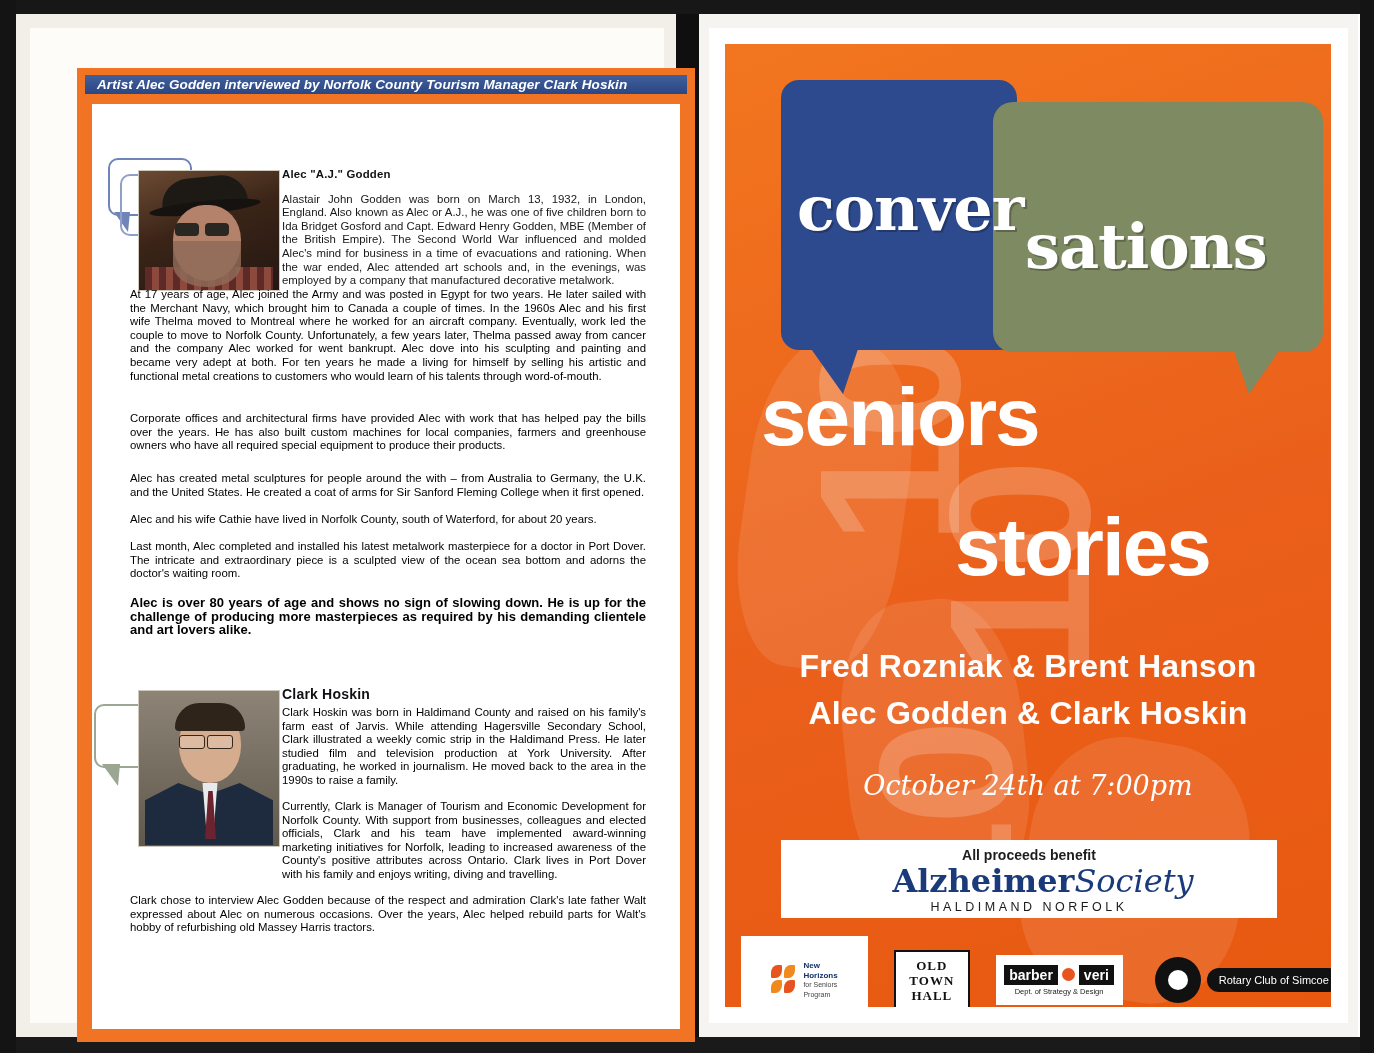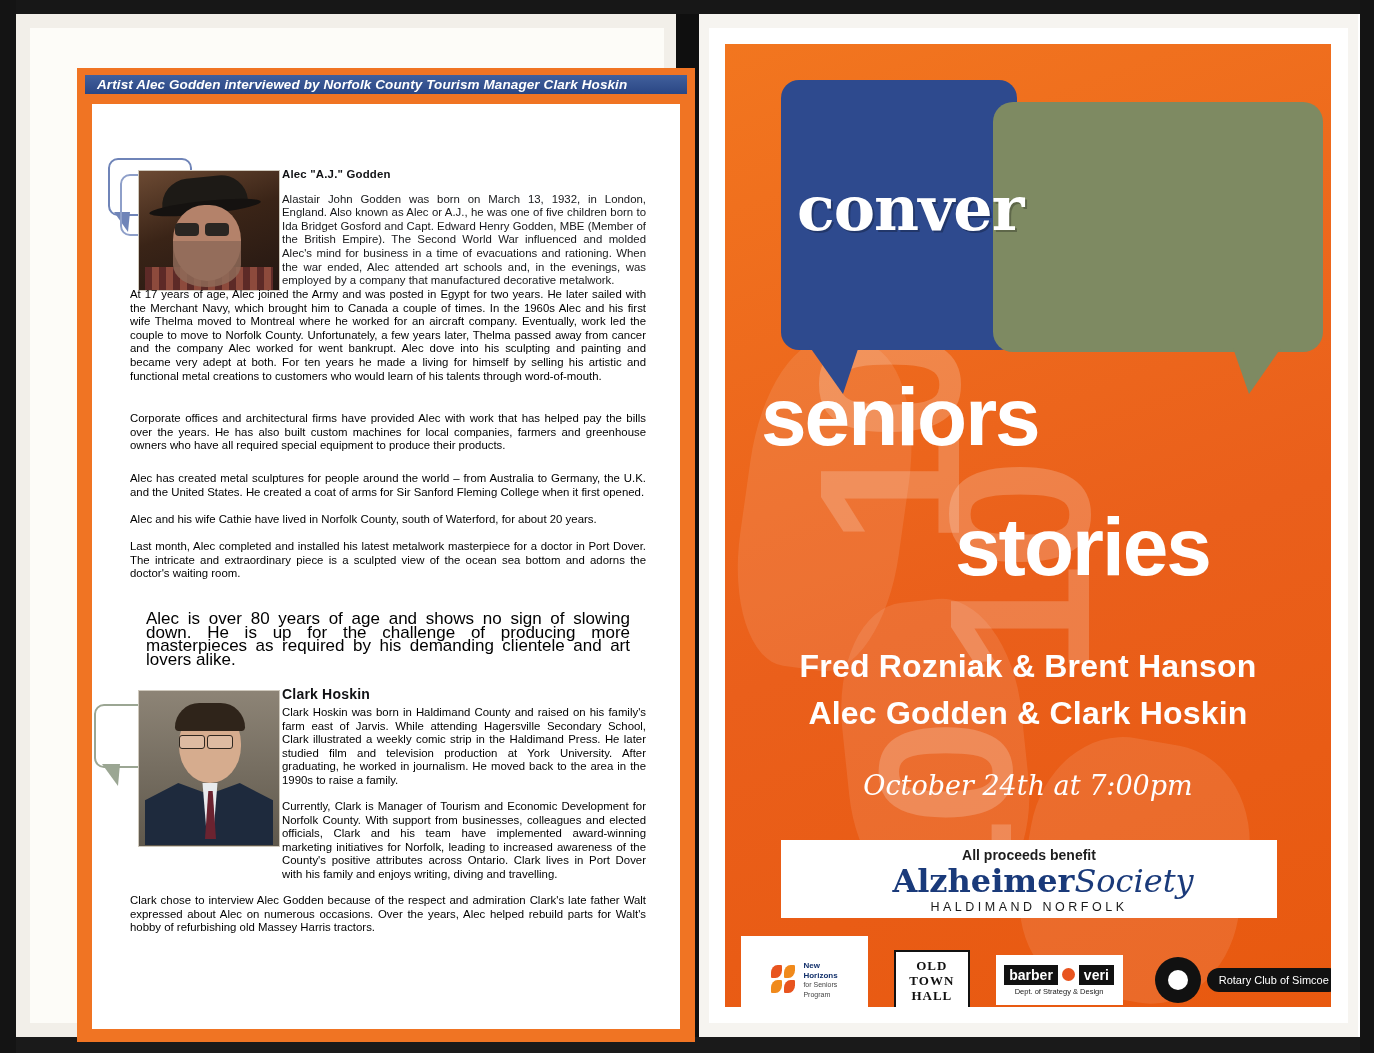--- a/index.html
+++ b/index.html
@@ -495,33 +495,33 @@
 
     <div style="position:absolute;left:100px;top:260px;width:516px;">
       <p style="margin:0;font-size:11.4px;line-height:13.6px;text-align:justify;">At 17 years of age, Alec joined the Army and was posted in Egypt for two years. He later sailed with the Merchant Navy, which brought him to Canada a couple of times. In the 1960s Alec and his first wife Thelma moved to Montreal where he worked for an aircraft company. Eventually, work led the couple to move to Norfolk County. Unfortunately, a few years later, Thelma passed away from cancer and the company Alec worked for went bankrupt. Alec dove into his sculpting and painting and became very adept at both. For ten years he made a living for himself by selling his artistic and functional metal creations to customers who would learn of his talents through word-of-mouth.</p>
     </div>
 
     <div style="position:absolute;left:100px;top:384px;width:516px;">
       <p style="margin:0;font-size:11.4px;line-height:13.6px;text-align:justify;">Corporate offices and architectural firms have provided Alec with work that has helped pay the bills over the years. He has also built custom machines for local companies, farmers and greenhouse owners who have all required special equipment to produce their products.</p>
     </div>
 
     <div style="position:absolute;left:100px;top:444px;width:516px;">
-      <p style="margin:0;font-size:11.4px;line-height:13.6px;text-align:justify;">Alec has created metal sculptures for people around the world – from Australia to Germany, the U.K. and the United States. He created a coat of arms for Sir Sanford Fleming College when it first opened.</p>
+      <p style="margin:0;font-size:11.4px;line-height:13.6px;text-align:justify;">Alec has created metal sculptures for people around the with – from Australia to Germany, the U.K. and the United States. He created a coat of arms for Sir Sanford Fleming College when it first opened.</p>
     </div>
 
     <div style="position:absolute;left:100px;top:485px;width:516px;">
       <p style="margin:0;font-size:11.4px;line-height:13.6px;text-align:justify;">Alec and his wife Cathie have lived in Norfolk County, south of Waterford, for about 20 years.</p>
     </div>
 
     <div style="position:absolute;left:100px;top:512px;width:516px;">
       <p style="margin:0;font-size:11.4px;line-height:13.6px;text-align:justify;">Last month, Alec completed and installed his latest metalwork masterpiece for a doctor in Port Dover. The intricate and extraordinary piece is a sculpted view of the ocean sea bottom and adorns the doctor's waiting room.</p>
     </div>
 
     <div style="position:absolute;left:100px;top:568px;width:516px;">
-      <p style="margin:16px;font-size:17px;line-height:13.6px;text-align:justify;">Alec is over 80 years of age and shows no sign of slowing down. He is up for the challenge of producing more masterpieces as required by his demanding clientele and art lovers alike.</p>
+      <p style="margin:0;font-size:13px;line-height:13.6px;text-align:justify;font-weight:bold;">Alec is over 80 years of age and shows no sign of slowing down. He is up for the challenge of producing more masterpieces as required by his demanding clientele and art lovers alike.</p>
     </div>
 
     <div class="bubble-doodle bd3"></div>
 
     <div class="photo photo-hoskin">
       <div class="h-bg"></div>
       <div class="h-suit"></div>
       <div class="h-shirt"></div>
       <div class="h-tie"></div>
       <div class="h-face"></div>
@@ -552,20 +552,21 @@
       <div class="ghost-shape gs3"></div>
 
       <div class="ghost-num gn1">10</div>
       <div class="ghost-num gn2">10</div>
       <div class="ghost-num gn3">10</div>
 
       <div class="bub bub-blue"></div>
       <div class="bub bub-green"></div>
 
       <div class="word-conver">conver</div>
+      <div class="word-sations">sations</div>
 
       <div class="word-seniors">seniors</div>
       <div class="word-stories">stories</div>
 
       <div class="names names-1">Fred Rozniak &amp; Brent Hanson</div>
       <div class="names names-2">Alec Godden &amp; Clark Hoskin</div>
 
       <div class="datetime">October 24th at 7:00pm</div>
 
       <div class="benefit-box">

